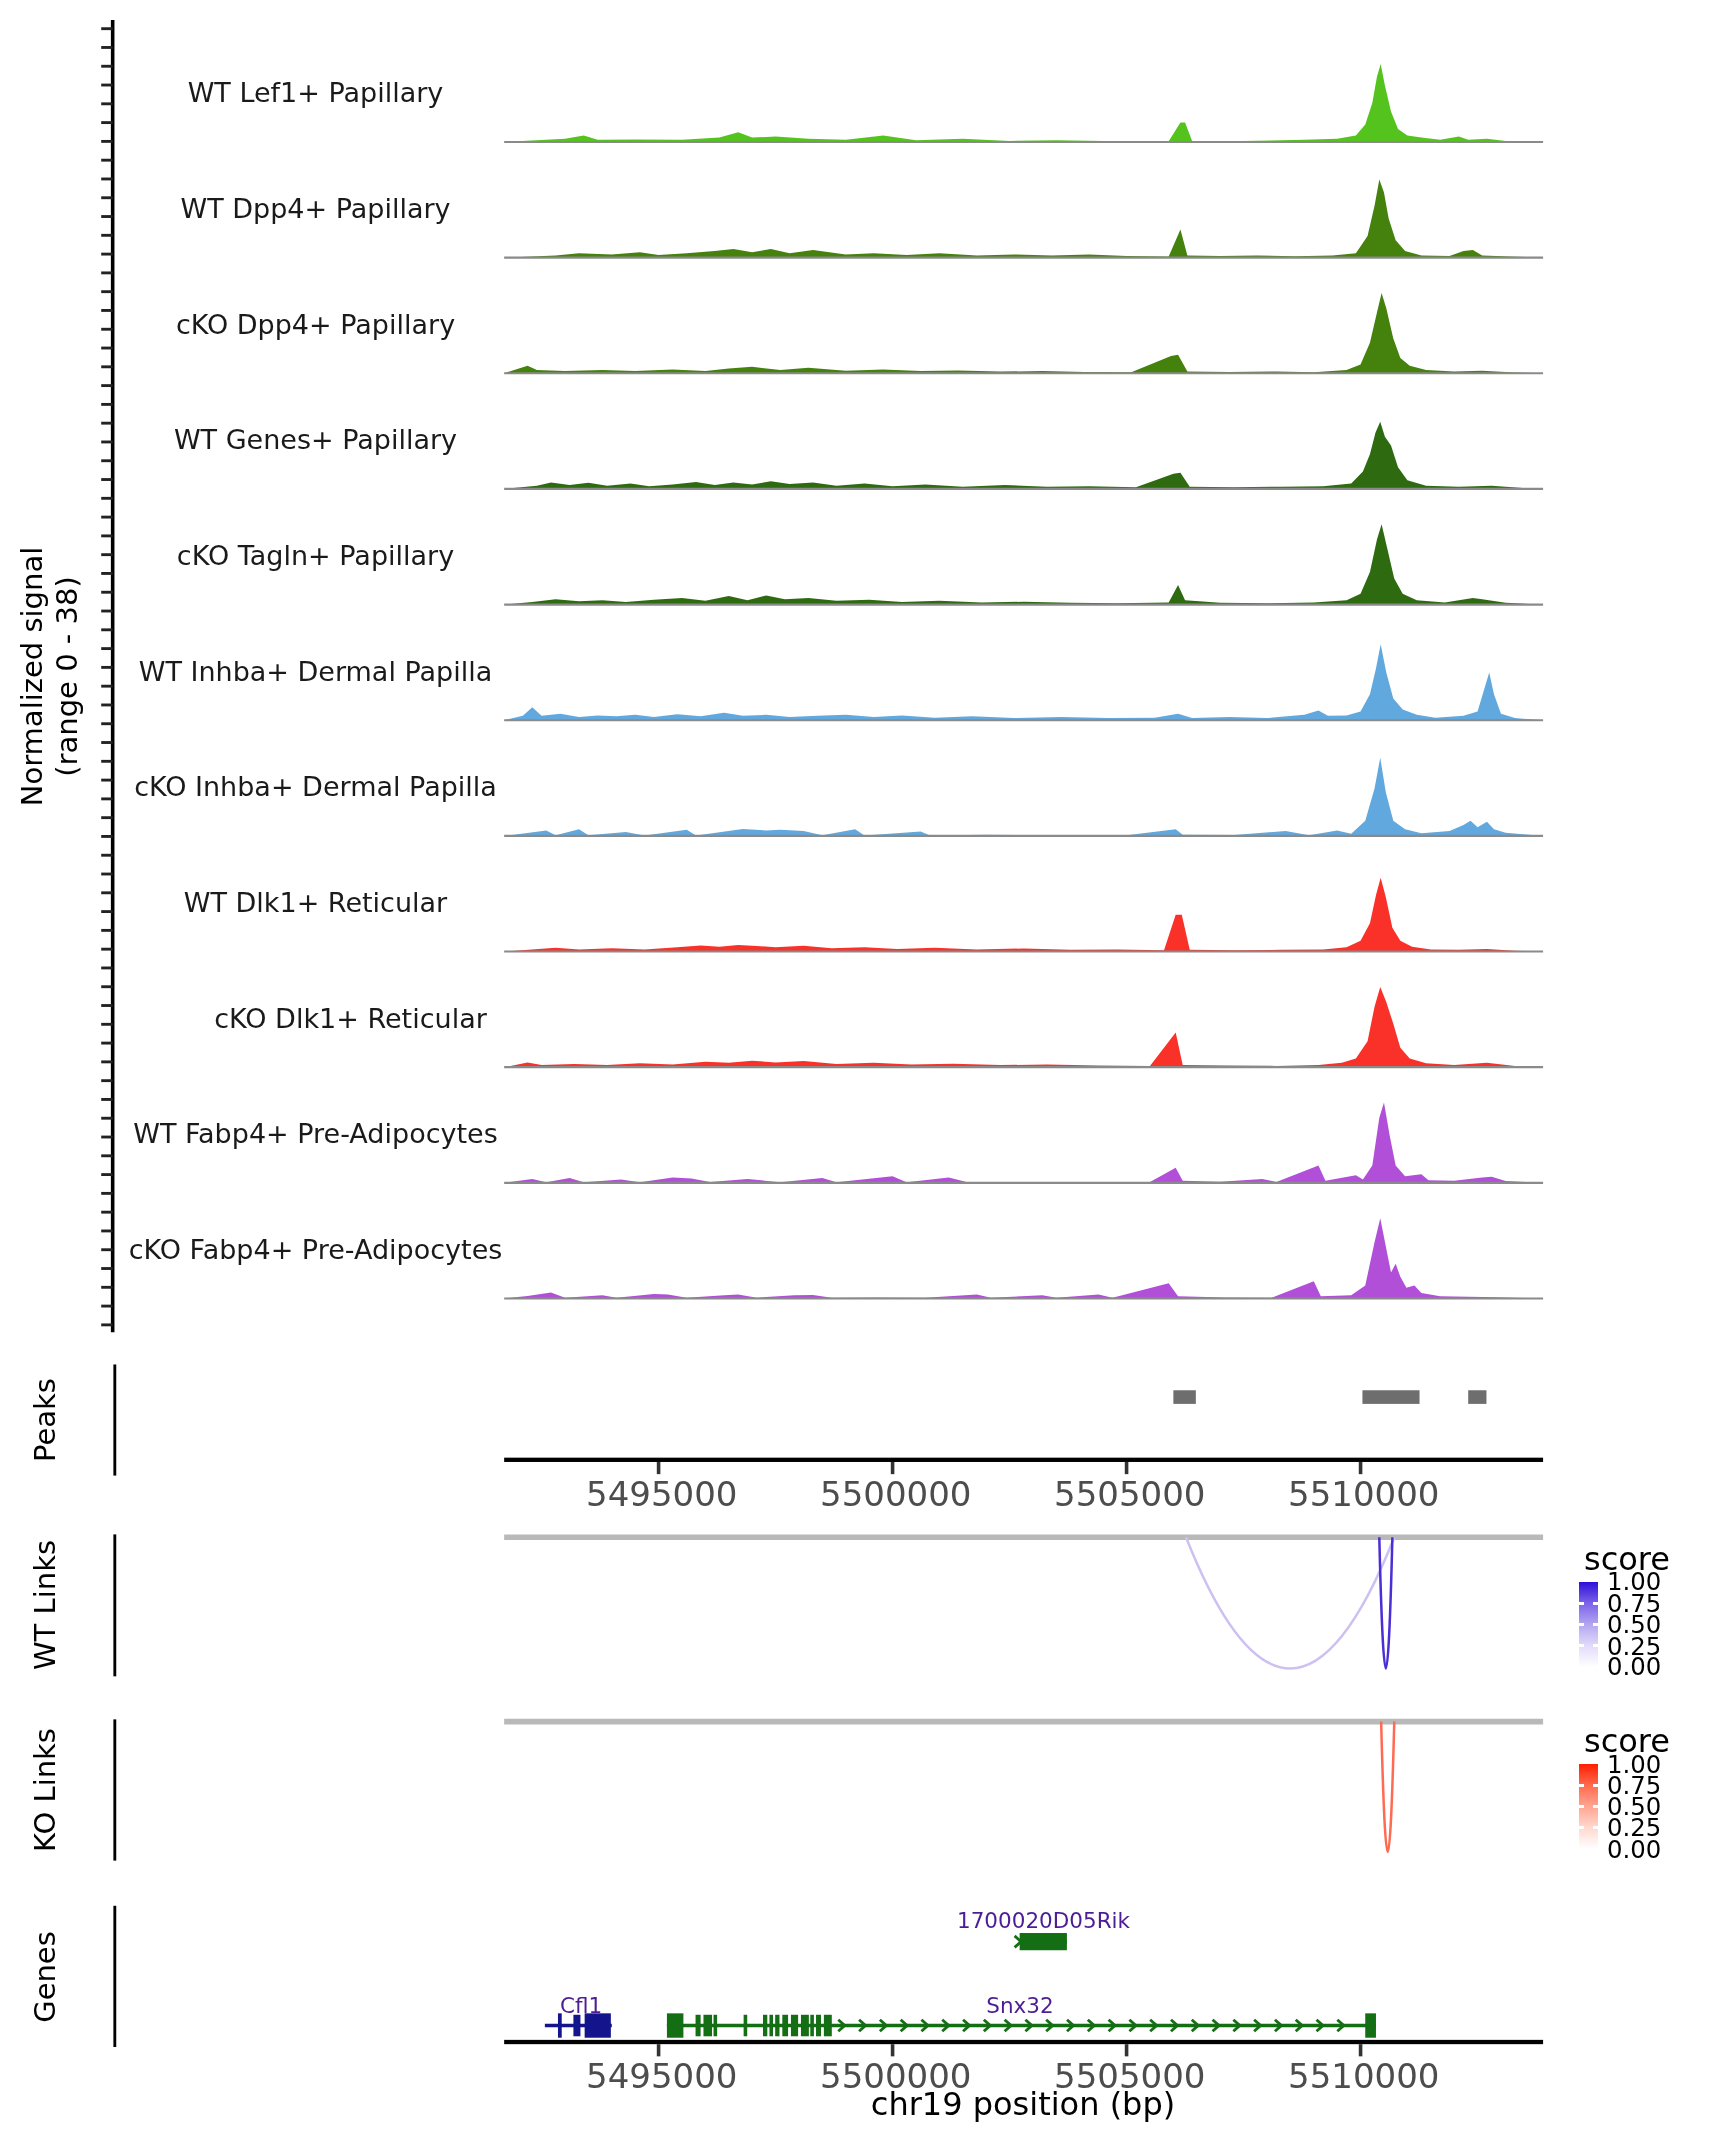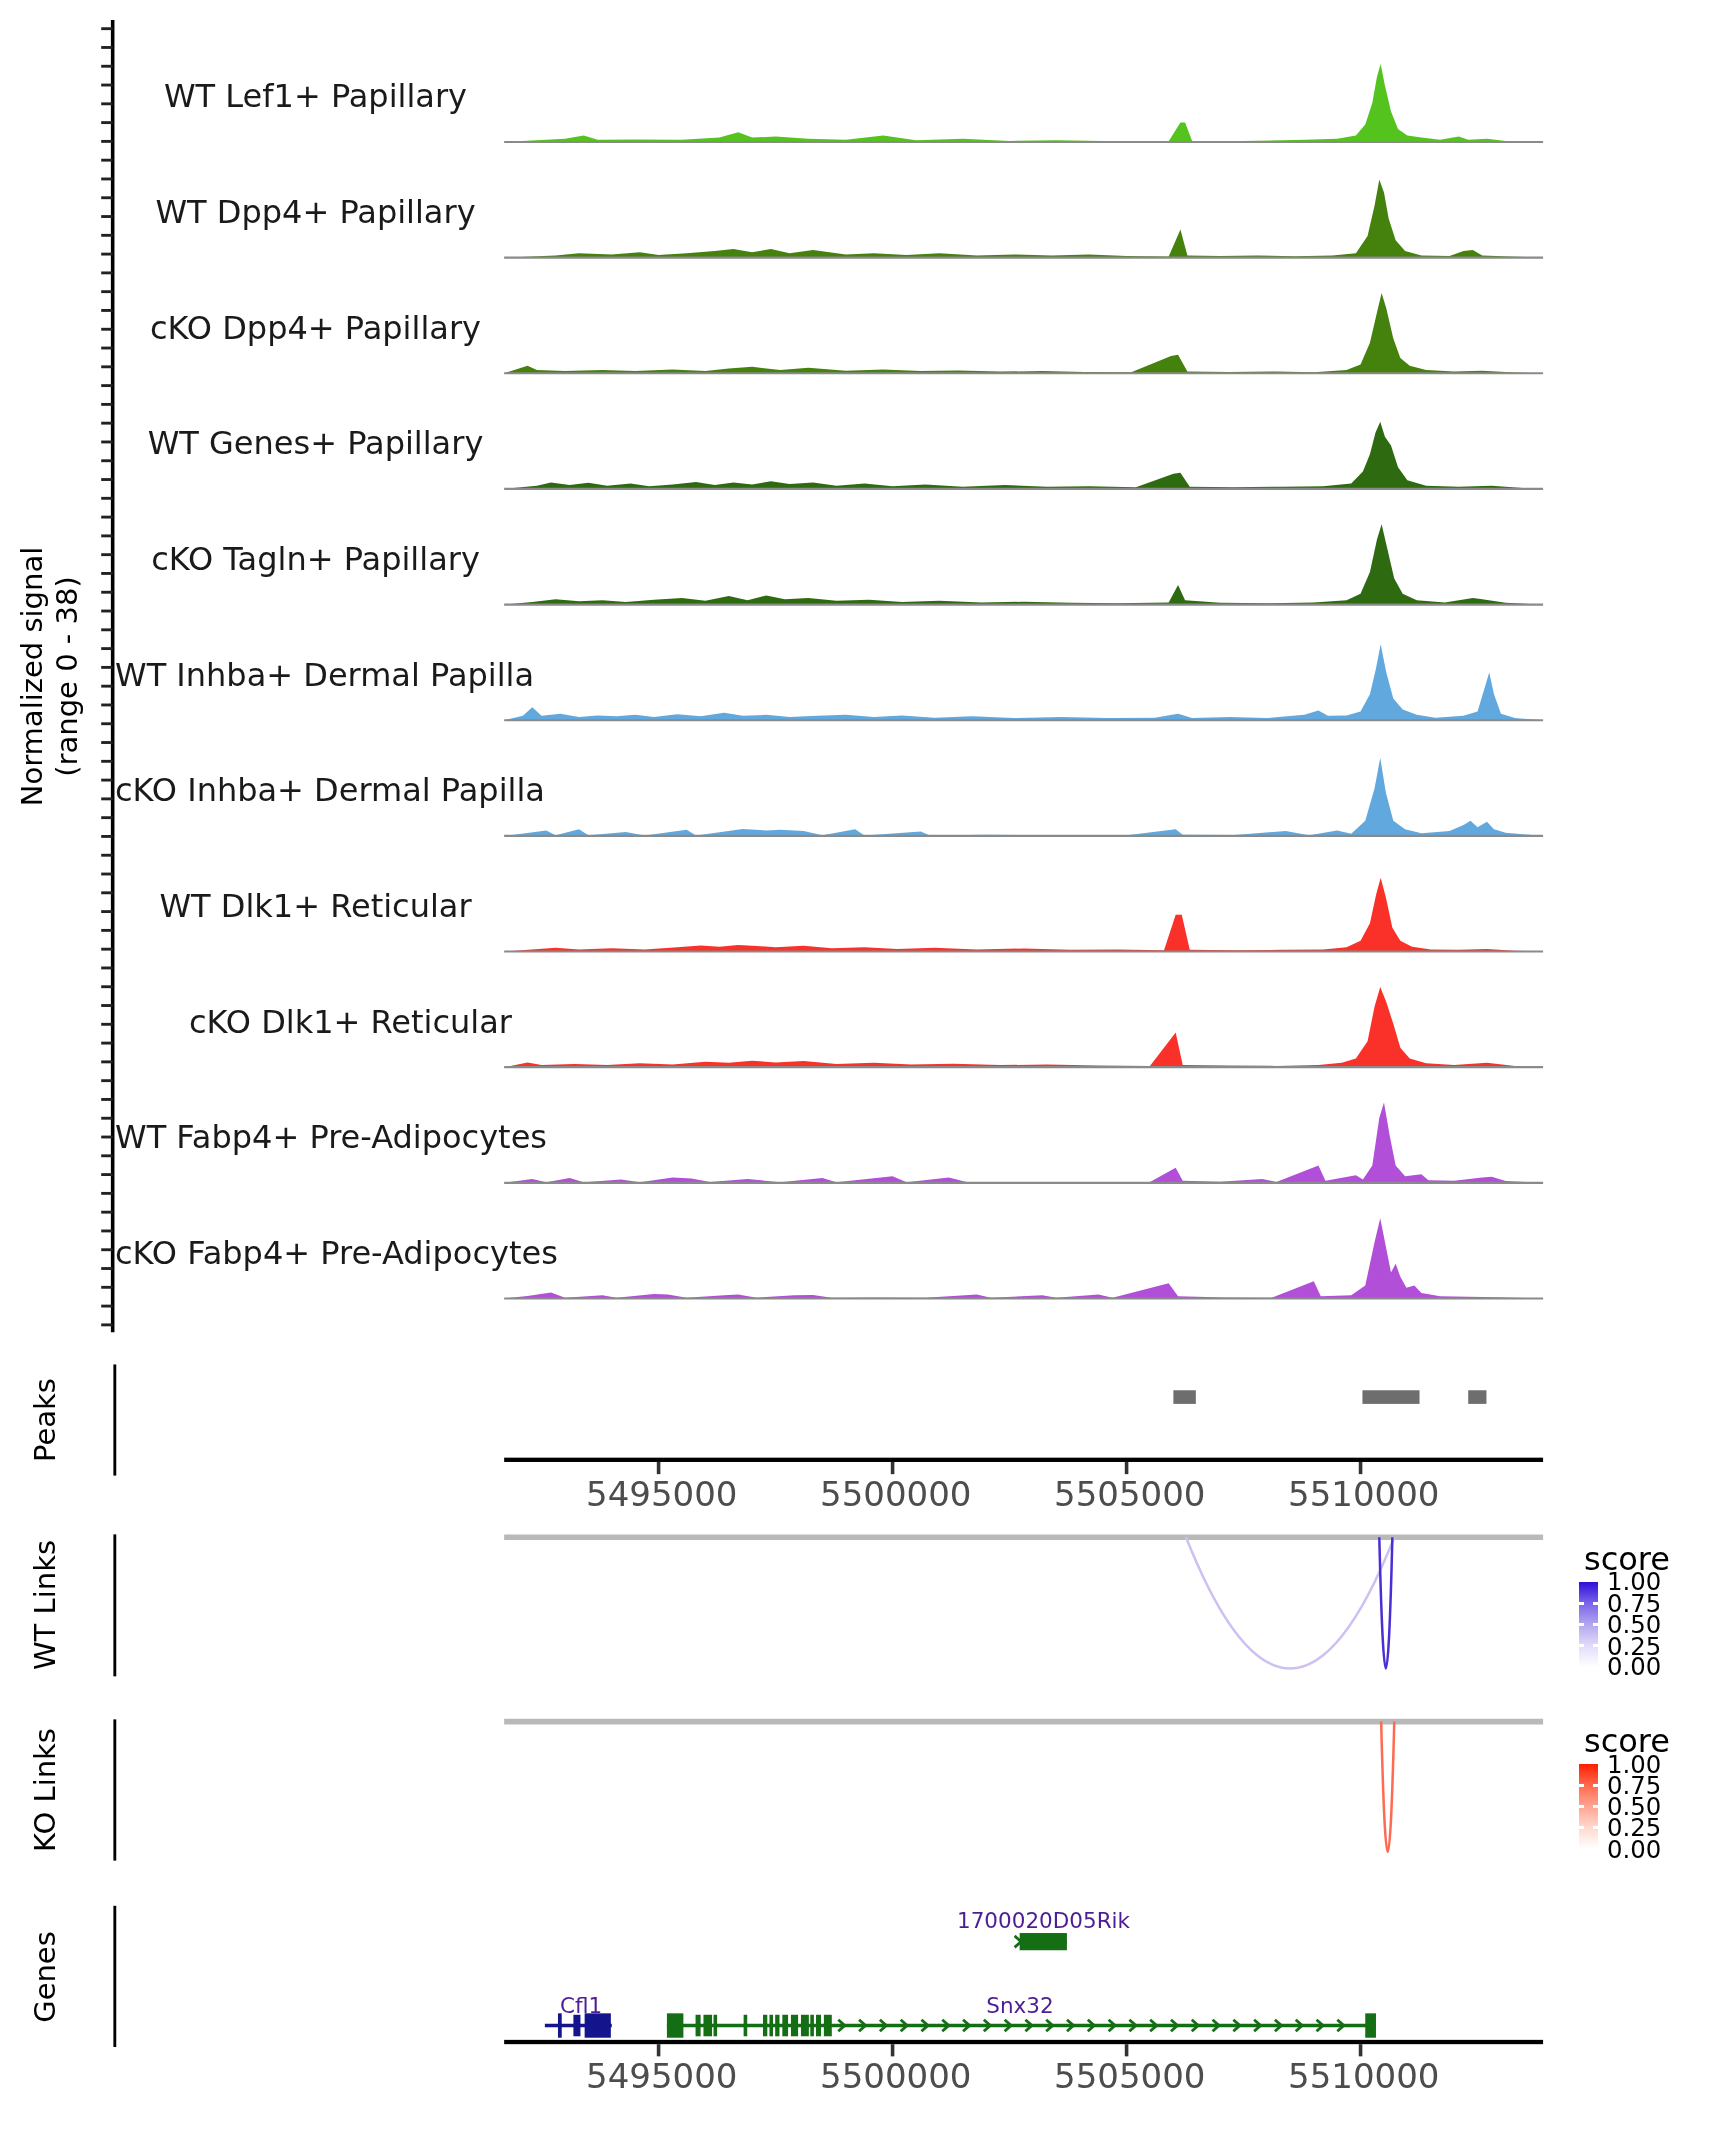--- a/index.html
+++ b/index.html
@@ -1,20 +1,20 @@
 <!DOCTYPE html>
 <html style="font-size:11.5px"><head>
 <meta charset="utf-8">
 <style>
   html,body{margin:0;padding:0;background:#fff;}
   .figure{position:relative;width:1721px;height:2151px;background:#fff;overflow:hidden;
           font-family:"DejaVu Sans","Liberation Sans",sans-serif;}
   #gfx{position:absolute;left:0;top:0;}
   .track-label{position:absolute;left:115px;width:401px;text-align:center;
-               font-size:32px;color:#1a1a1a;white-space:nowrap;}
+               font-size:27px;color:#1a1a1a;white-space:nowrap;}
   .vlabel{position:absolute;display:flex;align-items:center;justify-content:center;
           font-size:29px;color:#000;text-align:center;transform:rotate(-90deg);}
   .ylab{line-height:1.2;}
   .xtick{position:absolute;width:143px;text-align:center;font-size:34px;color:#4d4d4d;}
   .xaxis-title{position:absolute;width:430px;text-align:center;font-size:32px;color:#000;}
   .gene-label{position:absolute;text-align:center;font-size:21.5px;color:#4c1d95;white-space:nowrap;}
   .score-title{position:absolute;width:158px;text-align:left;font-size:32px;color:#000;}
   .legend-bar{position:absolute;width:18.6px;height:85px;}
   .legend-bar .dash{position:absolute;width:5px;height:2.9px;background:#fff;}
   .legend-num{position:absolute;left:1607px;width:86px;font-size:24.4px;color:#000;text-align:left;}
@@ -217,20 +217,21 @@
   <div class="xtick" style="left:586px;top:1474px;">5495000</div>
   <div class="xtick" style="left:820px;top:1474px;">5500000</div>
   <div class="xtick" style="left:1054px;top:1474px;">5505000</div>
   <div class="xtick" style="left:1288px;top:1474px;">5510000</div>
 
   <div class="xtick" style="left:586px;top:2056px;">5495000</div>
   <div class="xtick" style="left:820px;top:2056px;">5500000</div>
   <div class="xtick" style="left:1054px;top:2056px;">5505000</div>
   <div class="xtick" style="left:1288px;top:2056px;">5510000</div>
 
+  <div class="xaxis-title" style="left:808px;top:2085px;">chr19 position (bp)</div>
 
   <div class="gene-label" style="left:527px;top:1993px;width:108px;">Cfl1</div>
   <div class="gene-label" style="left:966px;top:1993px;width:108px;">Snx32</div>
   <div class="gene-label" style="left:957px;top:1908px;width:172px;">1700020D05Rik</div>
 
   <div class="score-title" style="left:1584px;top:1540px;">score</div>
   <div class="legend-bar" style="left:1579px;top:1582px;background:linear-gradient(to bottom,#2E0FD9 0%,#7C63E8 25%,#B3A6F1 50%,#E2DBFA 75%,#ffffff 100%);">
     <div class="dash" style="left:0;top:20px;"></div>
     <div class="dash" style="right:0;top:20px;"></div>
     <div class="dash" style="left:0;top:41px;"></div>

